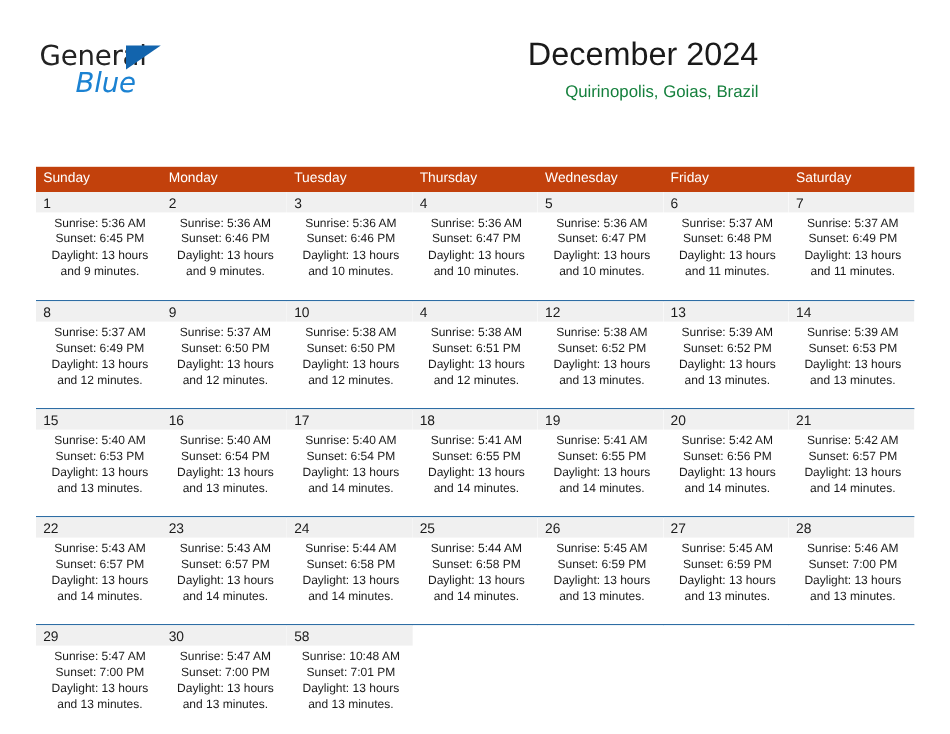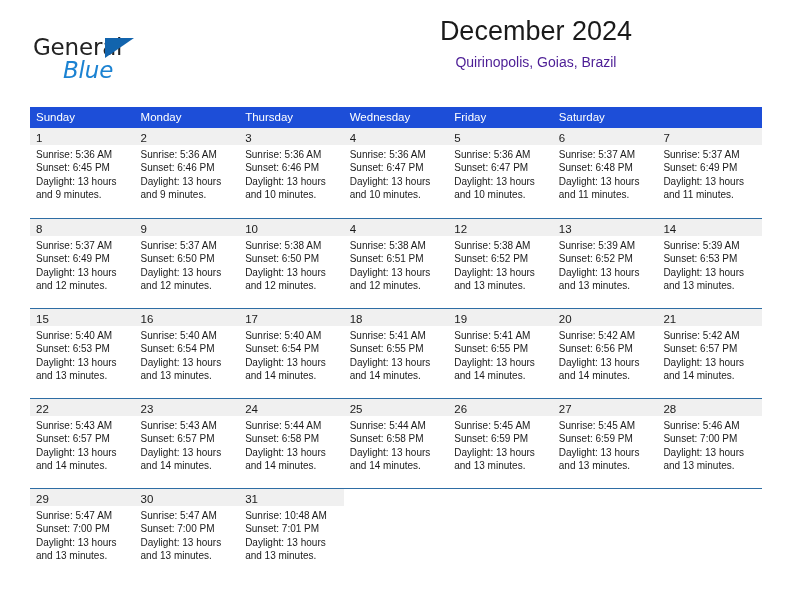--- a/index.html
+++ b/index.html
@@ -65,51 +65,52 @@
     line-height: 26px;
     letter-spacing: -0.2px;
     color: #1b82d2;
     font-family: "DejaVu Sans", sans-serif;
     font-style: italic;
   }
 
   .title-block {
     position: absolute;
     right: 36px;
-    top: 15px;
-    text-align: center;
+    top: 29px;
+    text-align: right;
   }
   .cal-title {
     font-size: 27px;
     line-height: 33px;
     font-weight: normal;
     color: #1a1a1a;
     font-family: "Liberation Sans", sans-serif;
     white-space: nowrap;
   }
   .cal-subtitle {
     margin-top: 6px;
     font-size: 14px;
     line-height: 17px;
-    color: #4c1d95;
+    color: #15803d;
     white-space: nowrap;
   }
 
   
   .calendar {
     position: absolute;
     left: 30px;
     top: 107px;
     width: 732px;
   }
   .weekday-row {
     display: flex;
     width: 732px;
     height: 21px;
-    background: #1d4ed8;
+    background: #c2410c;
+    margin-top: 32px;
   }
   .weekday-cell {
     width: 104.57px;
     box-sizing: border-box;
     padding-left: 6px;
     color: #ffffff;
     font-size: 11.5px;
     line-height: 21px;
     white-space: nowrap;
     overflow: hidden;
@@ -143,20 +144,21 @@
     color: #1a1a1a;
   }
   .day-cell.empty .day-number-band {
     background: #ffffff;
   }
   .day-info {
     padding: 3px 4px 0 6px;
     font-size: 10px;
     line-height: 13.4px;
     color: #1a1a1a;
+    text-align: center;
   }
   .day-info div {
     white-space: nowrap;
   }
 </style>
 </head>
 <body>
 
 <div class="page">
 
@@ -172,20 +174,21 @@
       <div class="cal-title">December 2024</div>
       <div class="cal-subtitle">Quirinopolis, Goias, Brazil</div>
     </div>
 
   </div>
 
   <div class="calendar">
     <div class="weekday-row" id="weekday-row">
         <div class="weekday-cell">Sunday</div>
         <div class="weekday-cell">Monday</div>
+        <div class="weekday-cell">Tuesday</div>
         <div class="weekday-cell">Thursday</div>
         <div class="weekday-cell">Wednesday</div>
         <div class="weekday-cell">Friday</div>
         <div class="weekday-cell">Saturday</div>
       </div>
     <div id="weeks-container">
         <div class="week-row first">
           <div class="day-cell">
             <div class="day-number-band"><span class="day-number">1</span></div>
             <div class="day-info">
@@ -458,21 +461,21 @@
           <div class="day-cell">
             <div class="day-number-band"><span class="day-number">30</span></div>
             <div class="day-info">
               <div>Sunrise: 5:47 AM</div>
               <div>Sunset: 7:00 PM</div>
               <div>Daylight: 13 hours</div>
               <div>and 13 minutes.</div>
             </div>
           </div>
           <div class="day-cell">
-            <div class="day-number-band"><span class="day-number">31</span></div>
+            <div class="day-number-band"><span class="day-number">58</span></div>
             <div class="day-info">
               <div>Sunrise: 10:48 AM</div>
               <div>Sunset: 7:01 PM</div>
               <div>Daylight: 13 hours</div>
               <div>and 13 minutes.</div>
             </div>
           </div>
           <div class="day-cell empty">
             <div class="day-number-band"><span class="day-number"></span></div>
           </div>

